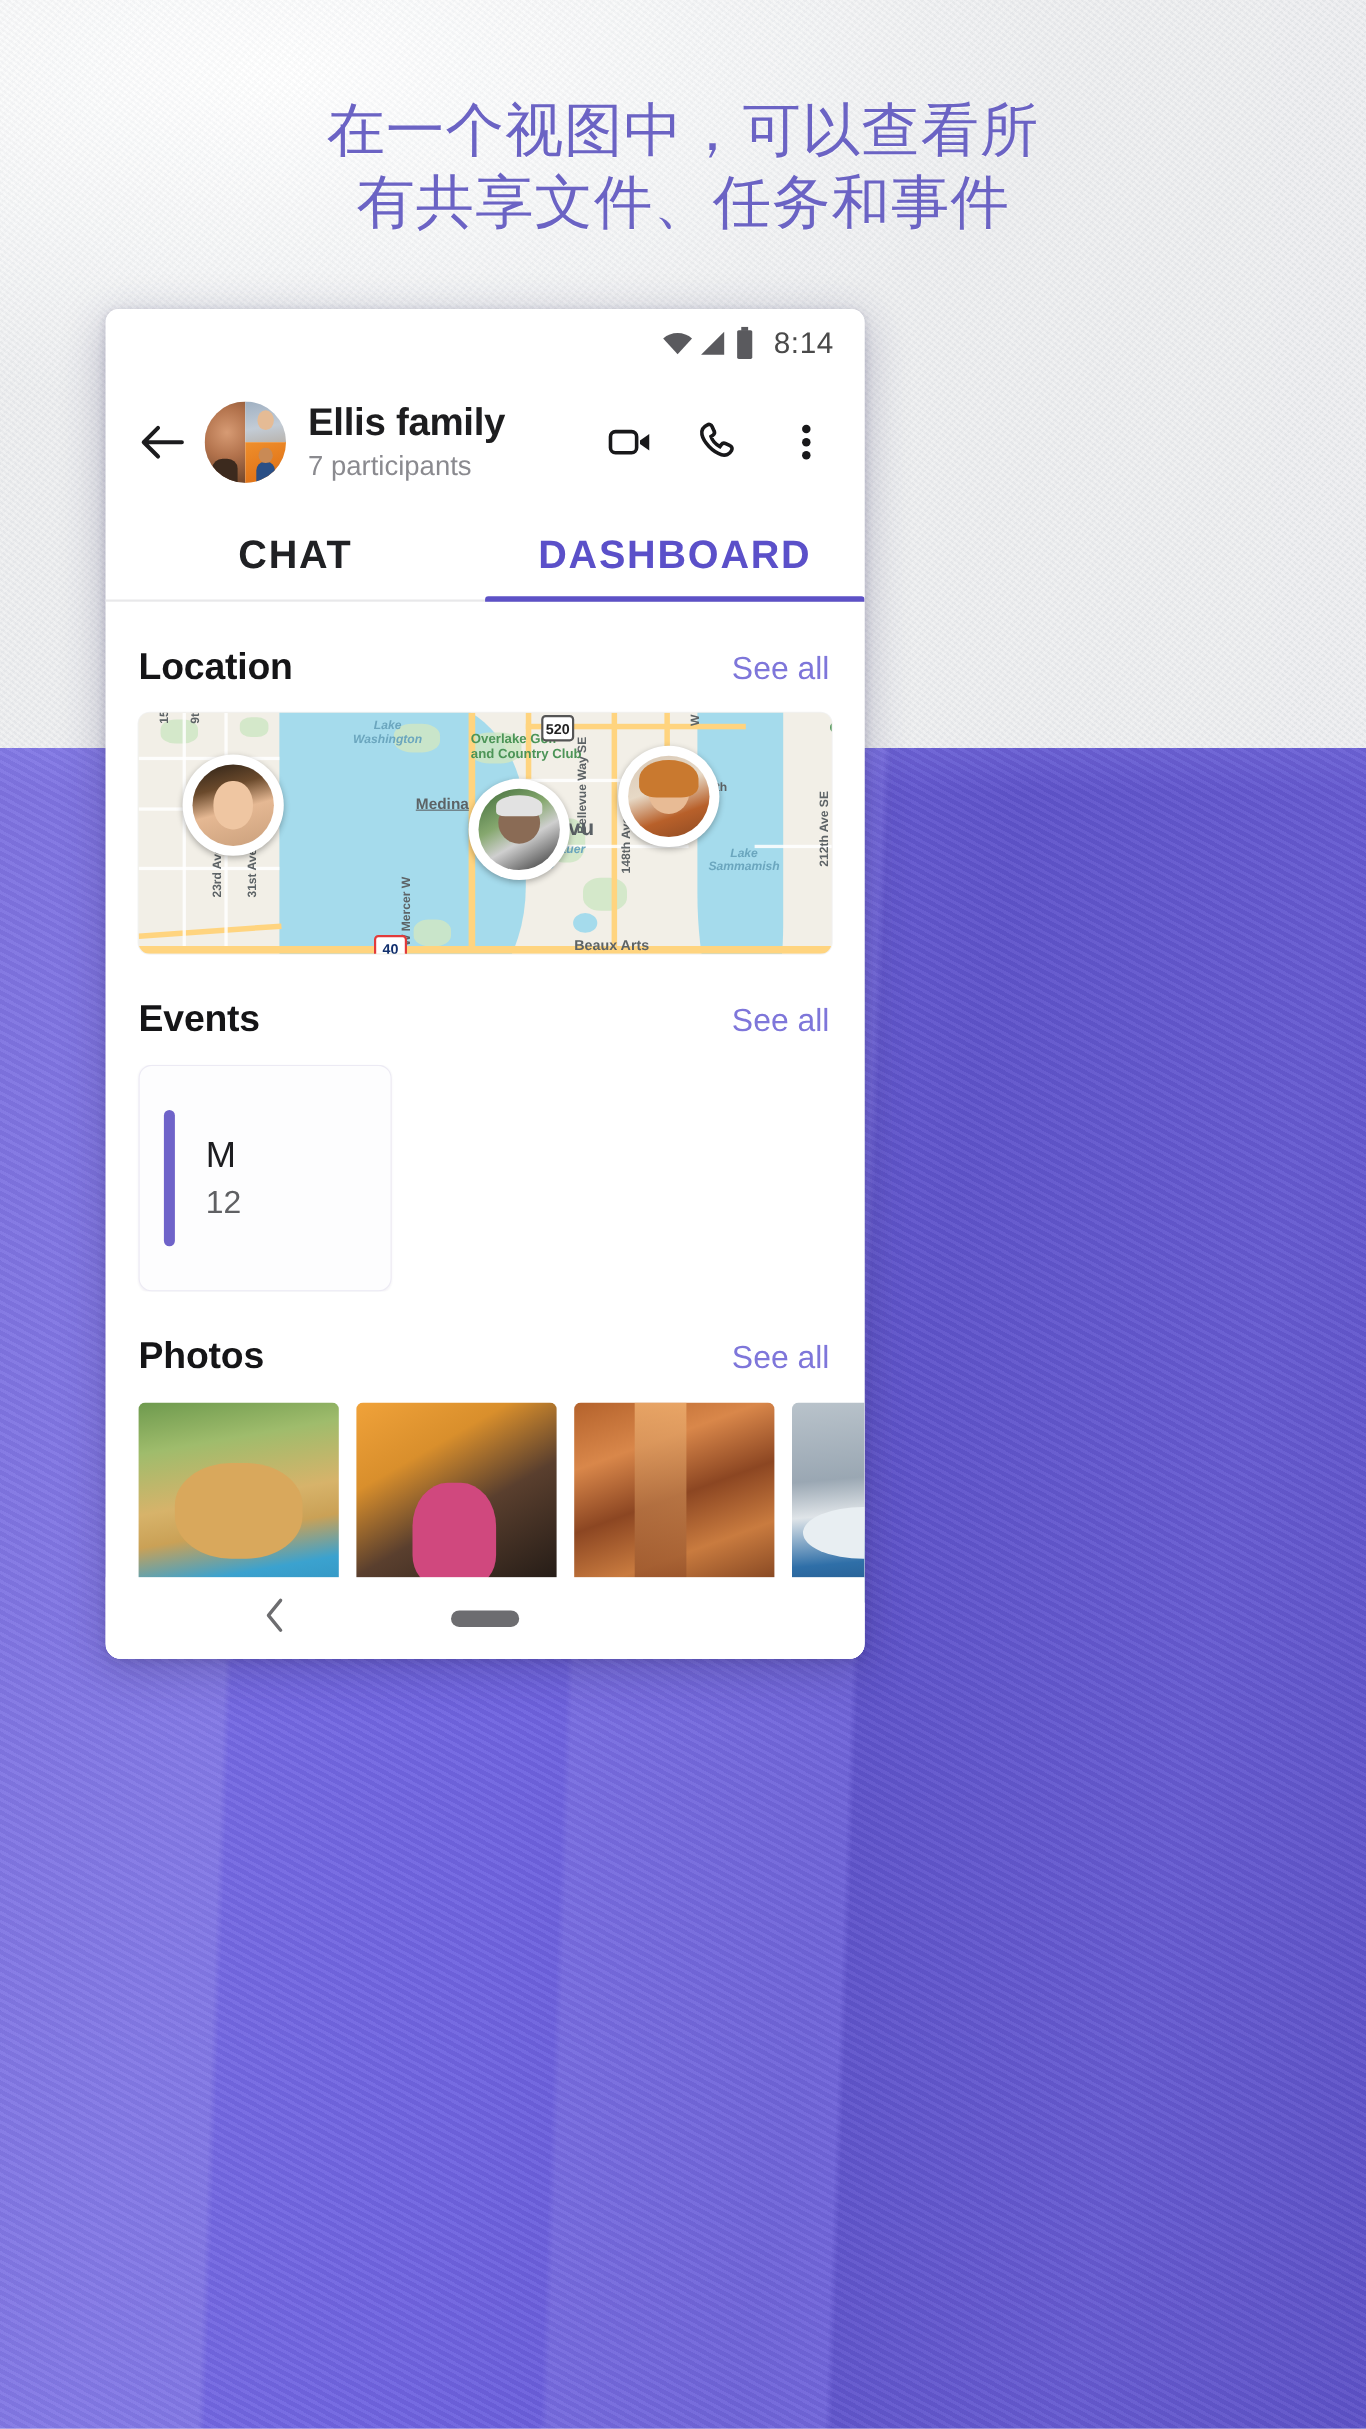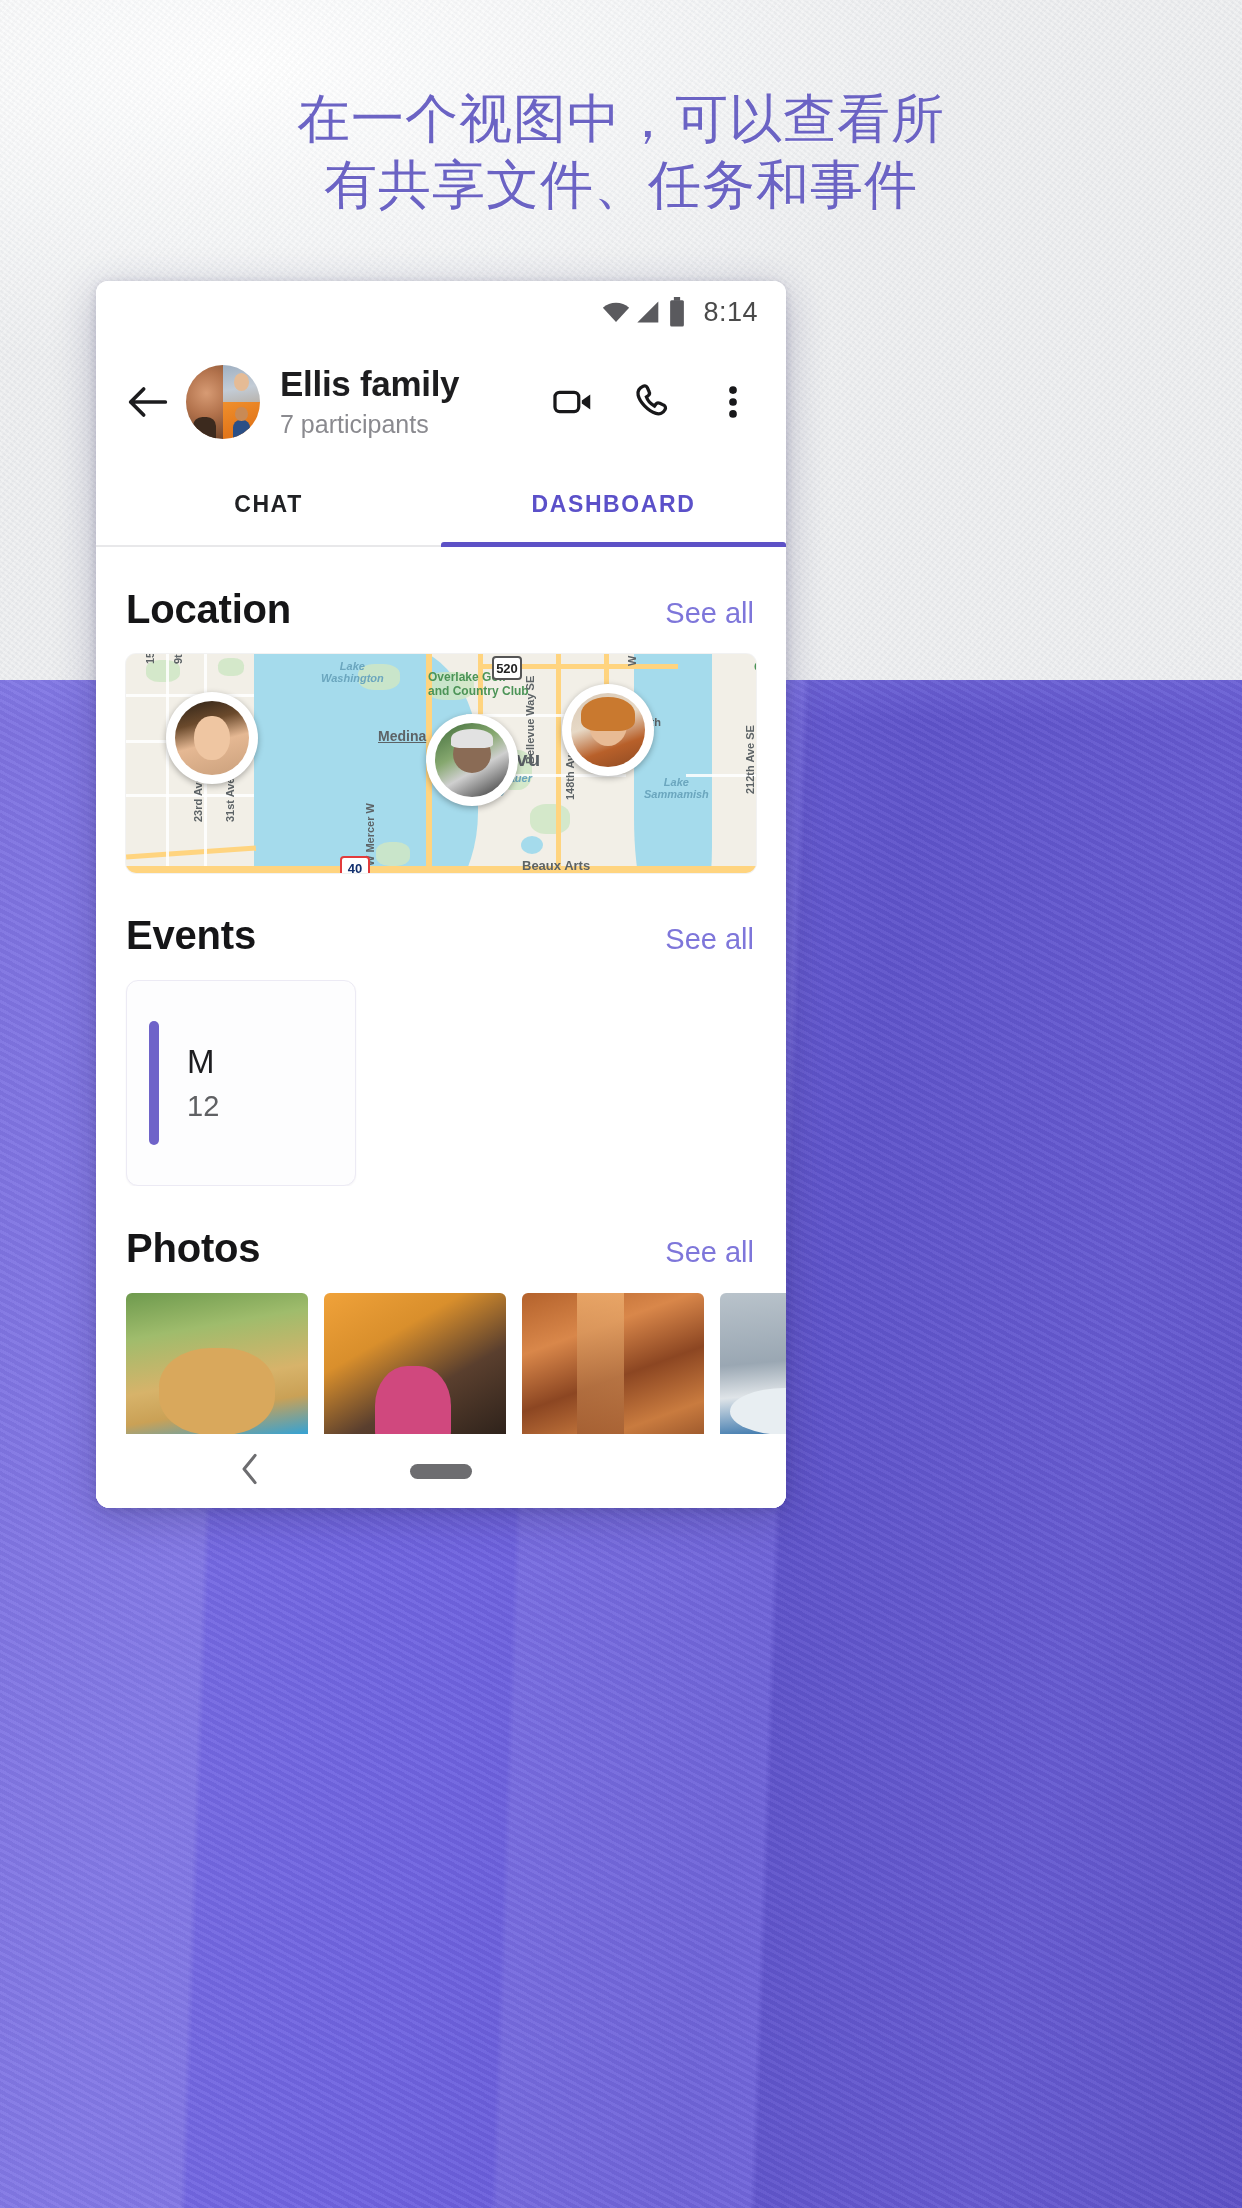--- a/index.html
+++ b/index.html
@@ -100,38 +100,38 @@
   .av-c::before{content:"";position:absolute;left:33%;top:14%;width:34%;height:38%;border-radius:50%;background:#c98a55;z-index:1;}
   .title-wrap { flex: 1 1 auto; min-width: 0; }
   .chat-title { font-size: 35px; font-weight: 700; color: #1d1d1f; line-height: 1.1; letter-spacing:-.3px;}
   .chat-sub { font-size: 25px; color: #8a8a8f; margin-top: 6px; }
   .hdr-actions { display: flex; align-items: center; gap: 34px; padding-right: 8px;}
   .hdr-ic { width: 46px; height: 46px; display: flex; align-items: center; justify-content: center;}
 
   
   .tabs { display: flex; height: 86px; background: #fff; position: relative; }
   .tab { flex: 1 1 50%; display: flex; align-items: center; justify-content: center;
-         font-size: 23px; font-weight: 600; letter-spacing: 1.6px; }
+         font-size: 36px; font-weight: 600; letter-spacing: 1.6px; }
   .tab.inactive { color: #202124; }
   .tab.active { color: #5b50c9; }
   .tabs::after {
     content:""; position:absolute; left:0; right:0; bottom:0; height:2px; background:#e8e8ea;
   }
   .tab-indicator {
     position: absolute; bottom: 0; left: 50%; width: 50%; height: 5px;
     background: #5d51c6; border-radius: 3px 3px 0 0; z-index: 2;
   }
 
   
   .content { background:#fff; padding: 0 0 0 0; }
   .section-head {
     display:flex; align-items:baseline; justify-content:space-between;
     padding: 40px 32px 22px 30px;
   }
-  .section-title { font-size: 40px; font-weight: 700; color:#151517; letter-spacing:-.2px;}
+  .section-title { font-size: 34px; font-weight: 700; color:#151517; letter-spacing:-.2px;}
   .see-all { font-size: 29px; color:#7e76da; }
 
   
   .map {
     margin: 0 30px; height: 219px; border-radius: 10px; overflow: hidden; position: relative;
     background: #f1efe8; box-shadow: 0 0 0 1px rgba(0,0,0,.05);
   }
   .water { position:absolute; background:#a5dbec; }
   .land { position:absolute; background:#f2efe7; }
   .green { position:absolute; background:#cfe6c4; border-radius: 40%; opacity:.85;}

